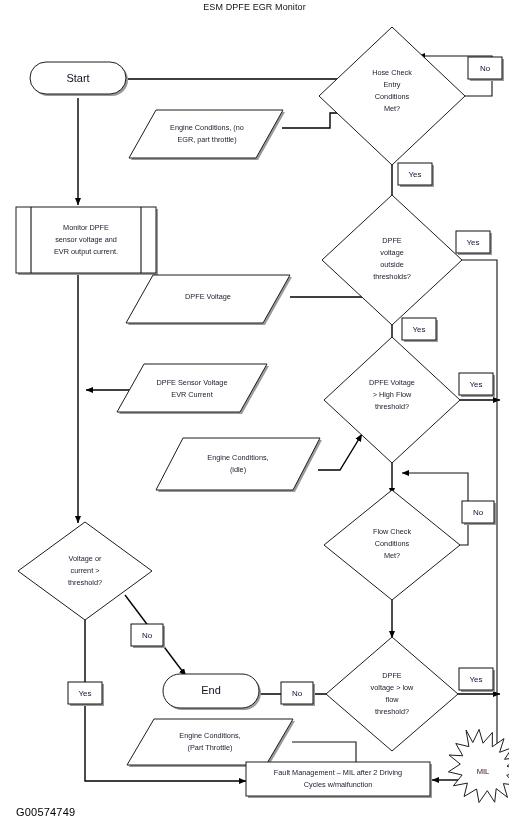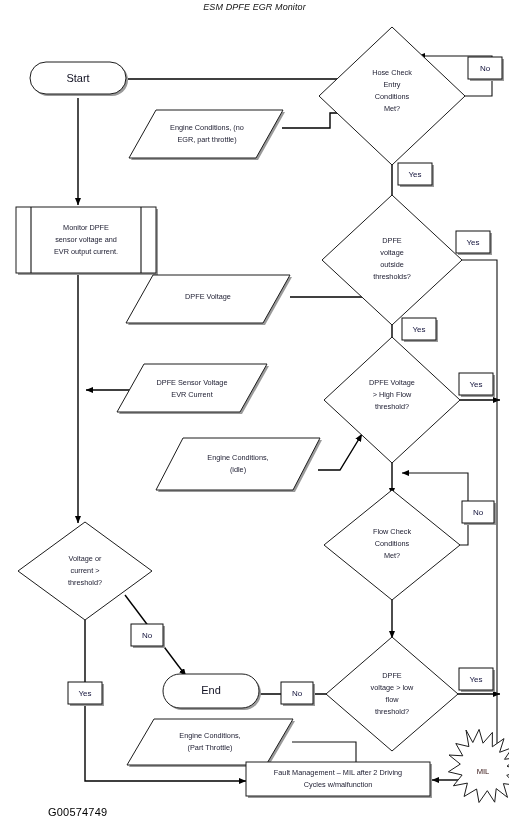--- a/index.html
+++ b/index.html
@@ -21,30 +21,28 @@
   }
   #diagram-title {
     position: absolute;
     left: 0;
     top: 2px;
     width: 509px;
     text-align: center;
     font-size: 9px;
     color: #111111;
     letter-spacing: 0.1px;
-    font-style: italic;
   }
   #figure-code {
     position: absolute;
     left: 16px;
     top: 806px;
     font-size: 11px;
     color: #000000;
     letter-spacing: 0.2px;
-    margin-left: 32px;
   }
   svg.canvas {
     position: absolute;
     left: 0;
     top: 0;
   }
   .node-text {
     font-family: "Liberation Sans", sans-serif;
     font-size: 7.3px;
     fill: #1a1a2e;

